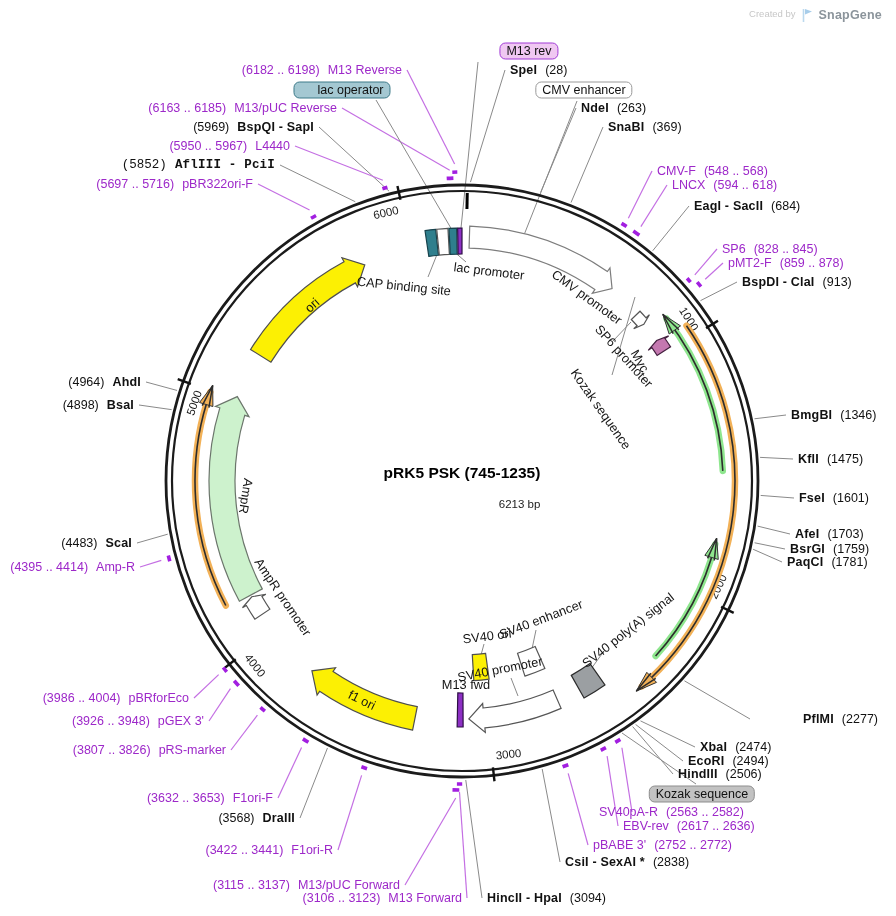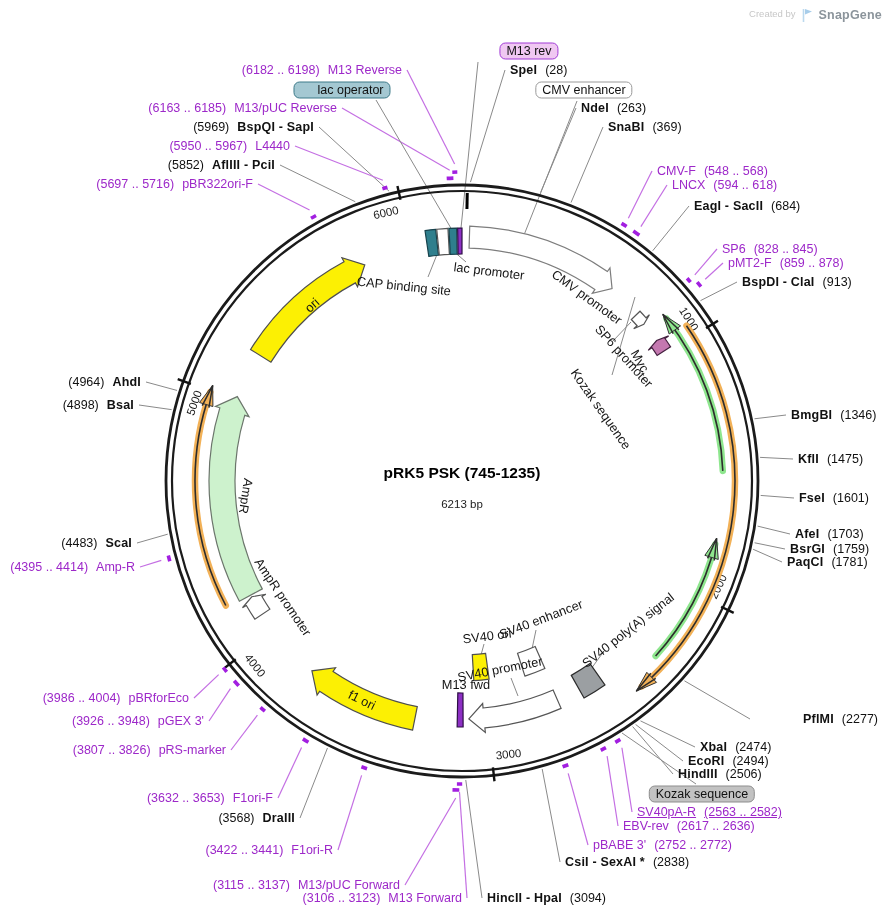--- a/index.html
+++ b/index.html
@@ -12,21 +12,21 @@
   .callout .bold{font-weight:bold;letter-spacing:.2px;}
   .flabel{position:absolute;white-space:nowrap;font-size:12.8px;color:#151515;}
   .boxlab{position:absolute;white-space:nowrap;font-size:12.5px;color:#111;
           padding:0px 6px 1px 6px;border-radius:6px;border:1.4px solid #888;
           transform:translate(-50%,-50%);background:#fff;}
   .bl-teal{background:#a4c8d2;border-color:#3d7a89;padding-left:23px;}
   .bl-primer{background:#f0c8f2;border-color:#a13bd6;}
   .bl-plain{background:#ffffff;border-color:#9a9a9a;}
   .bl-gray{background:#c2c2c2;border-color:#8d8d8d;}
   #title-block{position:absolute;left:462px;top:487px;transform:translate(-50%,-50%);
-               text-align:center;}
+               text-align:right;}
   #title-block .ptitle{font-size:15.5px;font-weight:bold;color:#000;white-space:nowrap;}
   #title-block .psize{font-size:11.5px;color:#222;margin-top:16px;}
   #watermark{position:absolute;right:14px;top:8px;display:flex;gap:5px;}
   #watermark .created{font-size:9.5px;color:#c7c7c7;}
   #watermark .brand{font-size:12.5px;color:#8b949b;font-weight:bold;letter-spacing:.2px;}
 </style>
 </head>
 <body>
 
 <div id="stage">
@@ -165,21 +165,21 @@
   <div id="title-block">
     <div class="ptitle">pRK5 PSK (745-1235)</div>
     <div class="psize">6213 bp</div>
   </div>
 
   <div id="label-layer">
       <span class="callout c-purple" style="right: 494px; top: 62px;"><span class="pos">(6182 .. 6198)</span><span class="p2 pos">M13 Reverse</span></span>
       <span class="callout c-purple" style="right: 559px; top: 100px;"><span class="pos">(6163 .. 6185)</span><span class="p2 pos">M13/pUC Reverse</span></span>
       <span class="callout" style="right: 582px; top: 119px;"><span class="pos">(5969)</span><span class="p2 bold">BspQI - SapI</span></span>
       <span class="callout c-purple" style="right: 606px; top: 138px;"><span class="pos">(5950 .. 5967)</span><span class="p2 pos">L4440</span></span>
-      <span class="callout" style="right: 621px; top: 157px;"><span class="pos">(5852)</span><span class="p2 bold">AflIII - PciI</span></span>
+      <span class="callout" style="right: 621px; top: 157px; font-family: Liberation Mono, monospace;"><span class="pos">(5852)</span><span class="p2 bold">AflIII - PciI</span></span>
       <span class="callout c-purple" style="right: 643px; top: 176px;"><span class="pos">(5697 .. 5716)</span><span class="p2 pos">pBR322ori-F</span></span>
       <span class="callout" style="right: 755px; top: 374px;"><span class="pos">(4964)</span><span class="p2 bold">AhdI</span></span>
       <span class="callout" style="right: 762px; top: 397px;"><span class="pos">(4898)</span><span class="p2 bold">BsaI</span></span>
       <span class="callout" style="right: 764px; top: 535px;"><span class="pos">(4483)</span><span class="p2 bold">ScaI</span></span>
       <span class="callout c-purple" style="right: 761px; top: 559px;"><span class="pos">(4395 .. 4414)</span><span class="p2 pos">Amp-R</span></span>
       <span class="callout c-purple" style="right: 707px; top: 690px;"><span class="pos">(3986 .. 4004)</span><span class="p2 pos">pBRforEco</span></span>
       <span class="callout c-purple" style="right: 692px; top: 713px;"><span class="pos">(3926 .. 3948)</span><span class="p2 pos">pGEX 3'</span></span>
       <span class="callout c-purple" style="right: 670px; top: 742px;"><span class="pos">(3807 .. 3826)</span><span class="p2 pos">pRS-marker</span></span>
       <span class="callout c-purple" style="right: 623px; top: 790px;"><span class="pos">(3632 .. 3653)</span><span class="p2 pos">F1ori-F</span></span>
       <span class="callout" style="right: 601px; top: 810px;"><span class="pos">(3568)</span><span class="p2 bold">DraIII</span></span>
@@ -198,21 +198,21 @@
       <span class="callout" style="left: 791px; top: 407px;"><span class="bold">BmgBI</span><span class="p2 pos">(1346)</span></span>
       <span class="callout" style="left: 798px; top: 451px;"><span class="bold">KflI</span><span class="p2 pos">(1475)</span></span>
       <span class="callout" style="left: 799px; top: 490px;"><span class="bold">FseI</span><span class="p2 pos">(1601)</span></span>
       <span class="callout" style="left: 795px; top: 526px;"><span class="bold">AfeI</span><span class="p2 pos">(1703)</span></span>
       <span class="callout" style="left: 790px; top: 541px;"><span class="bold">BsrGI</span><span class="p2 pos">(1759)</span></span>
       <span class="callout" style="left: 787px; top: 554px;"><span class="bold">PaqCI</span><span class="p2 pos">(1781)</span></span>
       <span class="callout" style="left: 755px; top: 711px; padding-left: 48px;"><span class="bold">PflMI</span><span class="p2 pos">(2277)</span></span>
       <span class="callout" style="left: 700px; top: 739px;"><span class="bold">XbaI</span><span class="p2 pos">(2474)</span></span>
       <span class="callout" style="left: 688px; top: 753px;"><span class="bold">EcoRI</span><span class="p2 pos">(2494)</span></span>
       <span class="callout" style="left: 678px; top: 766px;"><span class="bold">HindIII</span><span class="p2 pos">(2506)</span></span>
-      <span class="callout c-purple" style="left: 637px; top: 804px; text-decoration: underline;"><span class="pos">SV40pA-R</span><span class="p2 pos">(2563 .. 2582)</span></span>
+      <span class="callout c-purple" style="left: 599px; top: 804px;"><span class="pos">SV40pA-R</span><span class="p2 pos">(2563 .. 2582)</span></span>
       <span class="callout c-purple" style="left: 623px; top: 818px;"><span class="pos">EBV-rev</span><span class="p2 pos">(2617 .. 2636)</span></span>
       <span class="callout c-purple" style="left: 593px; top: 837px;"><span class="pos">pBABE 3'</span><span class="p2 pos">(2752 .. 2772)</span></span>
       <span class="callout" style="left: 565px; top: 854px;"><span class="bold">CsiI - SexAI *</span><span class="p2 pos">(2838)</span></span>
       <span class="callout" style="left: 487px; top: 890px;"><span class="bold">HincII - HpaI</span><span class="p2 pos">(3094)</span></span>
       <span class="flabel" style="left: 489px; top: 271px; transform: translate(-50%, -50%) rotate(7deg);">lac promoter</span>
       <span class="flabel" style="left: 404px; top: 286px; transform: translate(-50%, -50%) rotate(6deg);">CAP binding site</span>
       <span class="flabel" style="left: 587px; top: 297px; transform: translate(-50%, -50%) rotate(36deg);">CMV promoter</span>
       <span class="flabel" style="left: 624px; top: 356px; transform: translate(-50%, -50%) rotate(48deg);">SP6 promoter</span>
       <span class="flabel" style="left: 601px; top: 409px; transform: translate(-50%, -50%) rotate(55deg);">Kozak sequence</span>
       <span class="flabel" style="left: 640px; top: 361px; transform: translate(-50%, -50%) rotate(60deg);">Myc</span>

